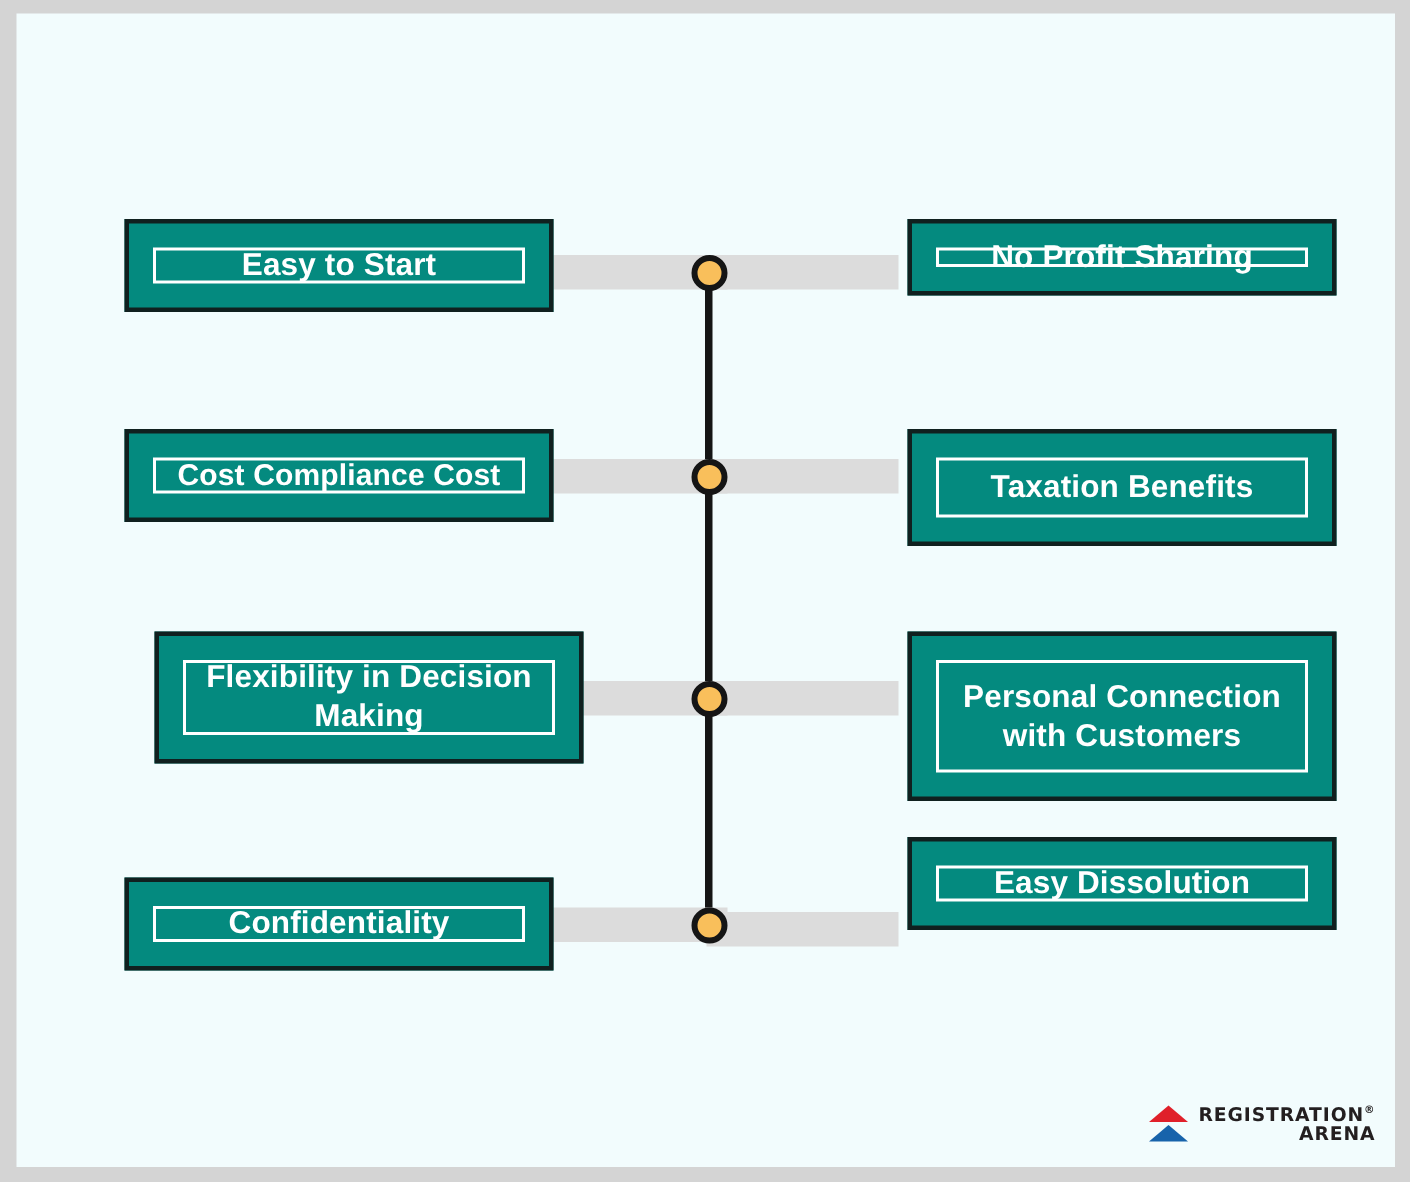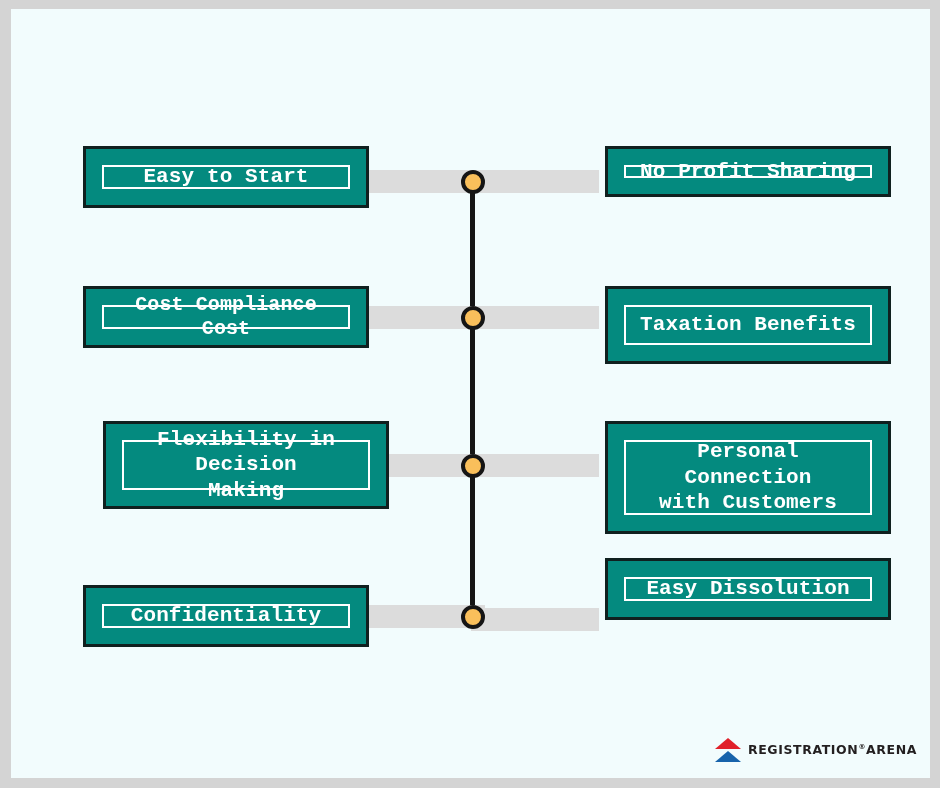--- a/index.html
+++ b/index.html
@@ -74,21 +74,20 @@
   
   .box {
     position: absolute;
     box-sizing: border-box;
     background: #048a7f;           
     border: 3px solid #10201f;     
     padding: 16px;
     display: flex;
     justify-content: center;
     z-index: 3;
-    font-family: Liberation Mono, monospace;
   }
   .box-inner {
     width: 100%;
     height: 100%;
     box-sizing: border-box;
     border: 2px solid #ffffff;     
     display: flex;
     align-items: center;
     justify-content: center;
     padding: 0 8px;
@@ -125,21 +124,21 @@
   #logo .chev {
     width: 0;
     height: 0;
     border-left: 13px solid transparent;
     border-right: 13px solid transparent;
   }
   #logo .chev.red  { border-bottom: 11px solid #e0202a; }
   #logo .chev.blue { border-bottom: 11px solid #1763ab; }
   #logo .wordmark {
     display: flex;
-    flex-direction: row;
+    flex-direction: column;
     line-height: 1.05;
     text-align: right;
   }
   #logo .wm-line {
     font-family: "DejaVu Sans", sans-serif;
     font-size: 12.5px;
     font-weight: bold;
     color: #231f20;
     letter-spacing: 0.6px;
   }

